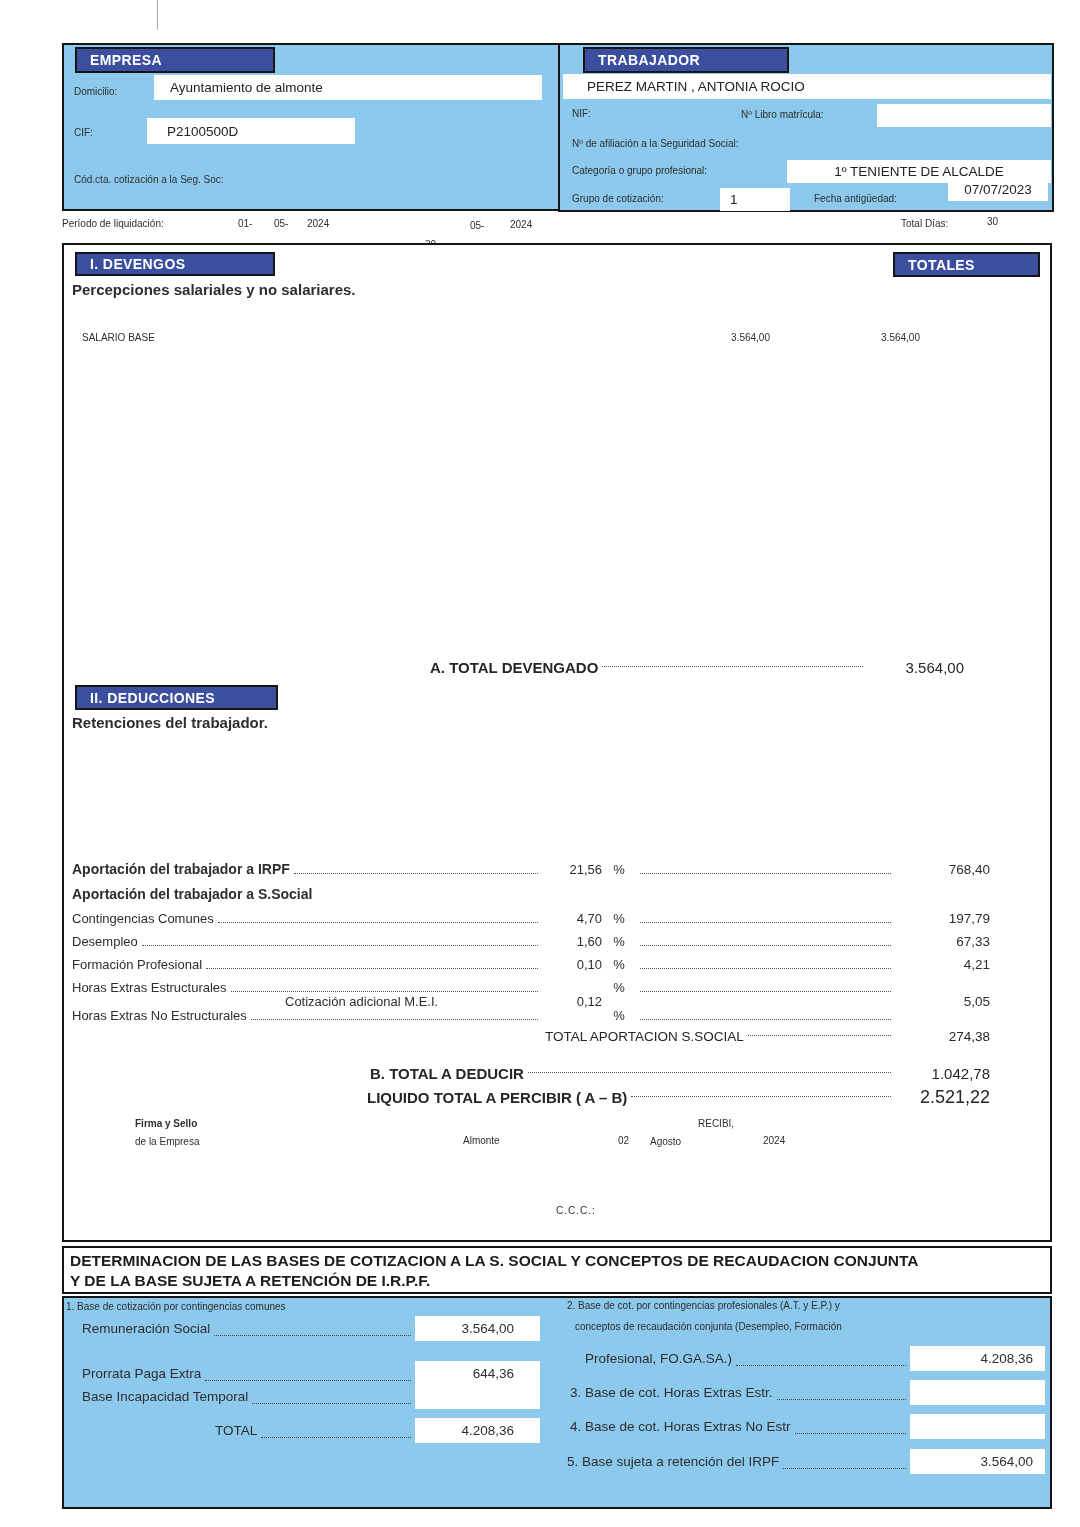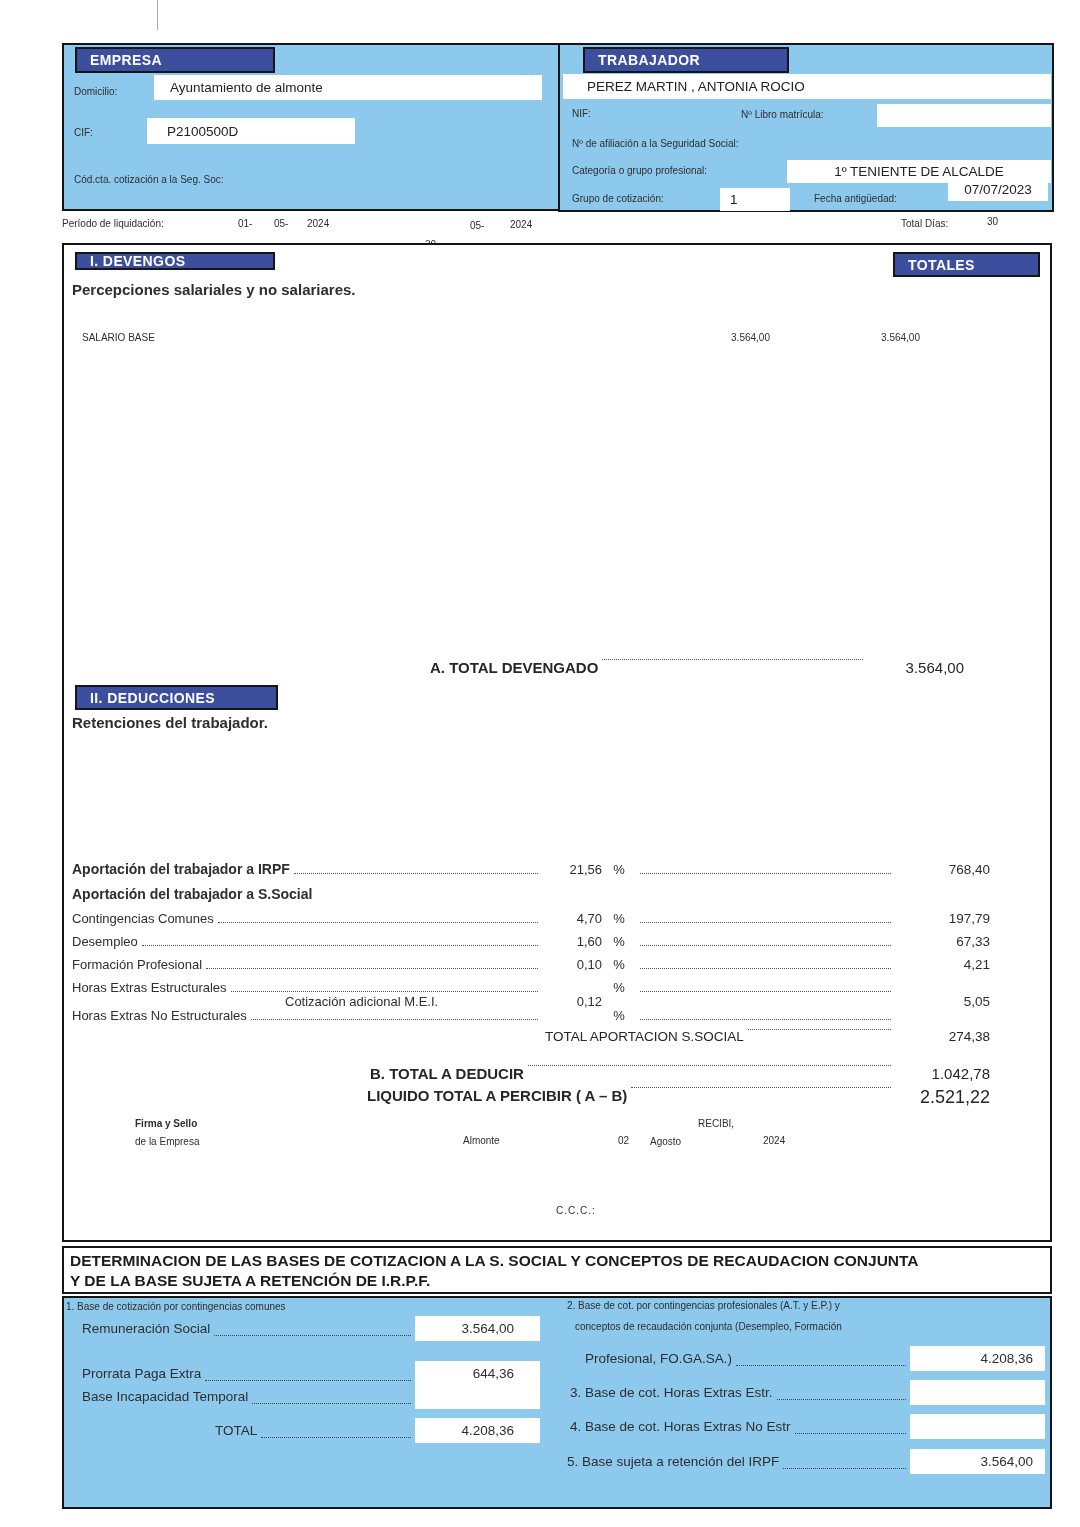--- a/index.html
+++ b/index.html
@@ -16,21 +16,21 @@
   .rect{position:absolute;background:#fff;border:2px solid #151515;}
   .crop{position:absolute;left:157px;top:0;width:1px;height:30px;background:#a9a9a9;}
   
   .dedrow{position:absolute;left:72px;width:918px;height:17px;display:flex;align-items:flex-end;font-size:13px;color:#2e2e2e;white-space:nowrap;}
   .dedrow .c1{flex:0 0 470px;display:flex;align-items:flex-end;overflow:hidden;}
   .dedrow .pct{flex:0 0 60px;text-align:right;}
   .dedrow .sign{flex:0 0 34px;text-align:center;}
   .dedrow .amt{flex:0 0 95px;text-align:right;font-size:13.5px;}
   .lead{flex:1 1 auto;border-bottom:1.4px dotted #555;margin:0 4px 3px 4px;min-width:8px;}
   .lead.off{visibility:hidden;}
-  .totline{position:absolute;display:flex;align-items:flex-start;font-size:13.5px;color:#262626;white-space:nowrap;}
+  .totline{position:absolute;display:flex;align-items:center;font-size:13.5px;color:#262626;white-space:nowrap;}
   .totline .amt{flex:0 0 95px;text-align:right;}
   .totline.big{font-size:15px;font-weight:bold;}
   
   .brow{position:absolute;display:flex;align-items:center;font-size:13.5px;color:#2e2e2e;white-space:nowrap;}
   .brow .lead{margin:0 4px 0 4px;border-bottom:1.4px dotted #444;align-self:flex-end;margin-bottom:5px;}
   .wbox{background:#fff;height:25px;display:flex;align-items:center;justify-content:flex-end;font-size:13.5px;}
 </style>
 </head>
 <body>
 
@@ -84,21 +84,21 @@
   <div class="lbl" style="left:274px;top:218px;">05-</div>
   <div class="lbl" style="left:307px;top:218px;">2024</div>
   <div class="lbl" style="left:425px;top:219px;margin-top:20px;">30-</div>
   <div class="lbl" style="left:470px;top:220px;">05-</div>
   <div class="lbl" style="left:510px;top:219px;">2024</div>
   <div class="lbl" style="left:901px;top:218px;">Total Días:</div>
   <div class="lbl" style="left:987px;top:216px;">30</div>
 
   <div class="rect" style="left:62px;top:243px;width:990px;height:999px;"></div>
 
-  <div class="chip" style="left:75px;top:252px;width:200px;height:18px;">
+  <div class="chip" style="left:75px;top:252px;width:200px;height:24px;">
     <span>I. DEVENGOS</span>
   </div>
   <div class="chip" style="left:893px;top:252px;width:147px;height:25px;">
     <span>TOTALES</span>
   </div>
   <div class="lbl b" style="left:72px;top:281px;font-size:15px;">Percepciones salariales y no salariares.</div>
 
   <div class="lbl" style="left:82px;top:332px;">SALARIO BASE</div>
   <div class="lbl" style="left:655px;top:332px;width:115px;text-align:right;">3.564,00</div>
   <div class="lbl" style="left:805px;top:332px;width:115px;text-align:right;">3.564,00</div>

